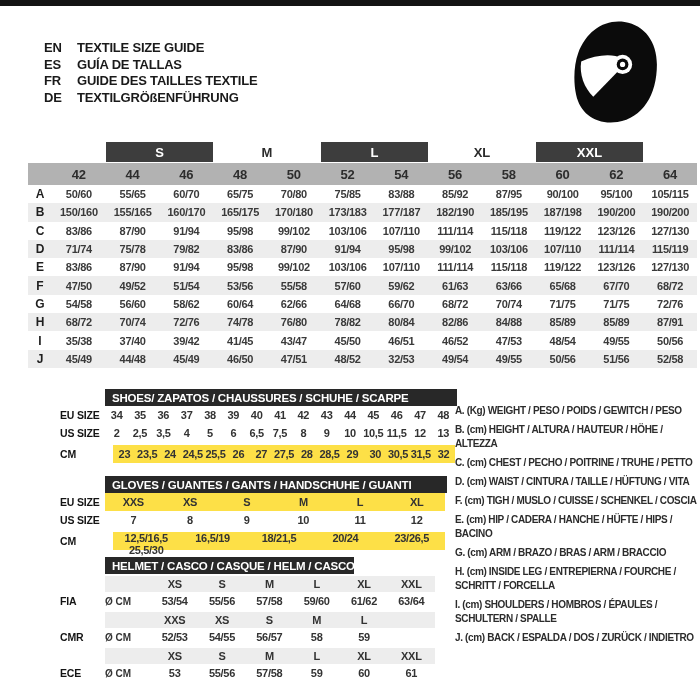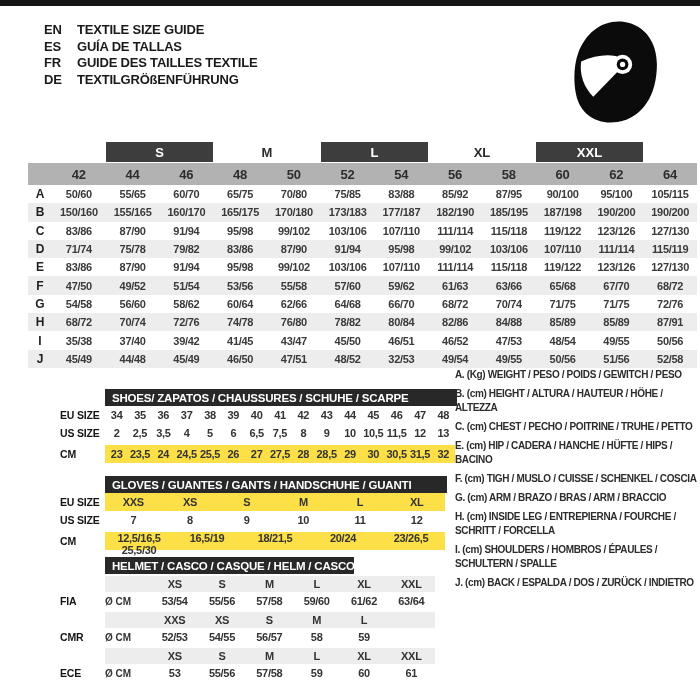--- a/index.html
+++ b/index.html
@@ -3,21 +3,21 @@
 <meta charset="utf-8">
 <style>
   html,body{margin:0;padding:0;}
   body{
     width:700px;height:700px;background:#ffffff;position:relative;overflow:hidden;
     font-family:"Liberation Sans", sans-serif;color:#222;
   }
   .top-border{position:absolute;top:0;left:0;width:700px;height:6px;background:#141414;}
 
   
-  .lang-block{position:absolute;left:44px;top:22px;}
+  .lang-block{position:absolute;left:44px;top:40px;}
   .lang-row{display:flex;line-height:16.5px;font-weight:bold;font-size:13px;color:#1a1a1a;letter-spacing:-0.2px;}
   .lang-code{width:33px;}
 
   
   .helmet-wrap{position:absolute;left:571px;top:20px;width:88px;height:104px;}
 
   
   .main-table{position:absolute;left:28px;top:142px;width:669px;}
   .grid13{display:grid;grid-template-columns:24px repeat(12,1fr);}
   .size-header{height:20px;margin-bottom:1px;}
@@ -36,35 +36,35 @@
   .section{position:absolute;left:60px;}
   #shoesSec{top:389px;width:395px;}
   #glovesSec{top:476px;width:385px;}
   #helmetSec{top:557px;width:375px;}
   .secbar{margin-left:45px;height:17px;background:#282828;color:#ffffff;font-weight:bold;
           font-size:11.5px;display:flex;align-items:center;padding-left:7px;letter-spacing:-0.2px;white-space:nowrap;}
   #shoesSec .secbar{width:345px;}
   #glovesSec .secbar{width:335px;}
   #helmetSec .secbar{width:242px;}
   .srow{display:flex;height:18px;align-items:stretch;}
-  .srow.gap{margin-top:3px;}
+  .srow.gap{margin-top:3px;gap:8px;}
   .slabel{width:45px;font-size:10.5px;font-weight:bold;color:#141414;display:flex;align-items:center;letter-spacing:-0.2px;}
   .sgrid{display:grid;flex:1;}
   .scell{display:flex;align-items:center;justify-content:center;font-weight:bold;font-size:11px;color:#333;letter-spacing:-0.3px;white-space:nowrap;}
   .srow.shaded .sgrid{background:#fde047;}
 
   .hrow{display:flex;height:18px;align-items:stretch;}
   .hrow.sizehead{height:16px;margin-top:2px;}
   .hband{display:flex;width:330px;}
   .hrow.sizehead .hband{background:#ededed;}
   .hunit{width:46px;display:flex;align-items:center;font-weight:bold;font-size:10px;color:#333;}
   .hgrid{display:grid;grid-template-columns:repeat(6,1fr);flex:1;}
 
   
-  .legend{position:absolute;left:455px;top:368px;width:242px;}
+  .legend{position:absolute;left:455px;top:404px;width:242px;}
   .legend-item{font-size:10px;font-weight:bold;color:#2c2c2c;line-height:14px;margin-bottom:5px;letter-spacing:-0.35px;}
 </style>
 </head>
 <body>
 
 <div class="top-border"></div>
 
 <div class="lang-block" id="langs">
     <div class="lang-row">
       <span class="lang-code">EN</span>
@@ -461,19 +461,20 @@
           </div>
         </div>
       </div>
     </div>
 </div>
 
 <div class="legend" id="legend">
     <div class="legend-item">A. (Kg) WEIGHT / PESO / POIDS / GEWITCH / PESO</div>
     <div class="legend-item">B. (cm) HEIGHT / ALTURA / HAUTEUR / HÖHE / ALTEZZA</div>
     <div class="legend-item">C. (cm) CHEST / PECHO / POITRINE / TRUHE / PETTO</div>
+    <div class="legend-item">D. (cm) WAIST / CINTURA / TAILLE / HÜFTUNG / VITA</div>
+    <div class="legend-item">F. (cm) TIGH / MUSLO / CUISSE / SCHENKEL / COSCIA</div>
     <div class="legend-item">E. (cm) HIP / CADERA / HANCHE / HÜFTE / HIPS / BACINO</div>
-    <div class="legend-item">F. (cm) TIGH / MUSLO / CUISSE / SCHENKEL / COSCIA</div>
     <div class="legend-item">G. (cm) ARM / BRAZO / BRAS / ARM / BRACCIO</div>
     <div class="legend-item">H. (cm) INSIDE LEG / ENTREPIERNA / FOURCHE / SCHRITT / FORCELLA</div>
     <div class="legend-item">I. (cm) SHOULDERS / HOMBROS / ÉPAULES / SCHULTERN / SPALLE</div>
     <div class="legend-item">J. (cm) BACK / ESPALDA / DOS / ZURÜCK / INDIETRO</div>
   </div>
 
 </body></html>

